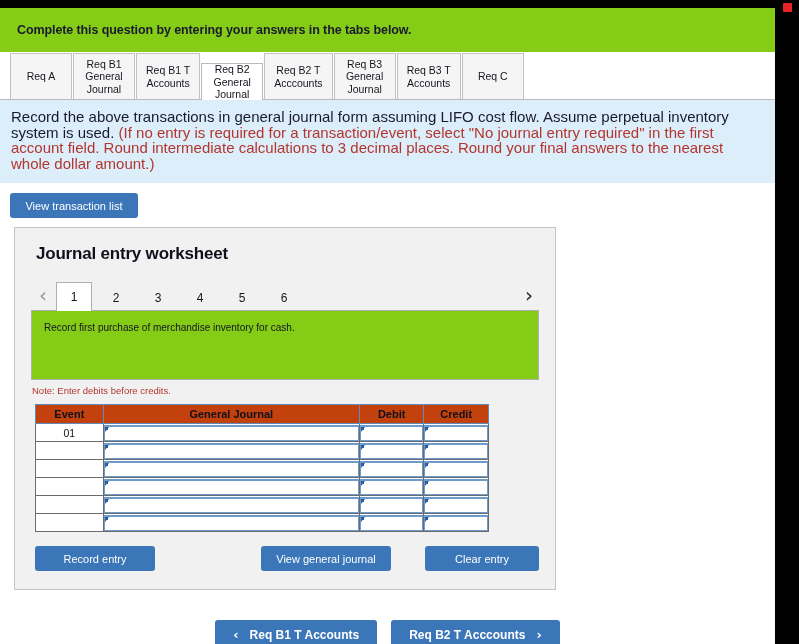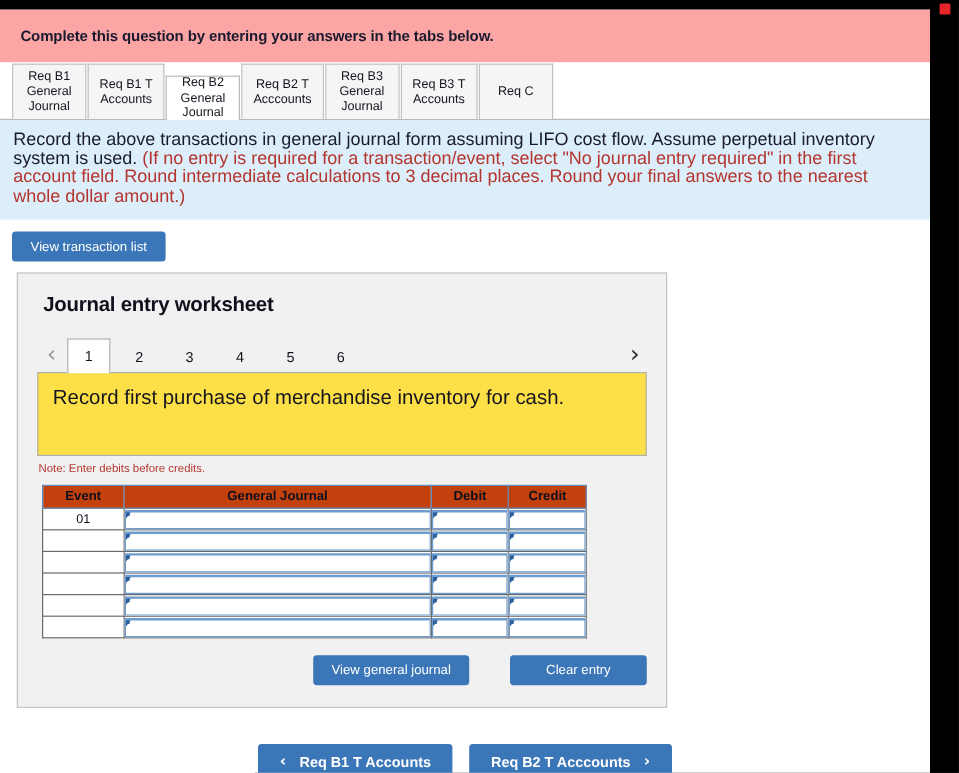--- a/index.html
+++ b/index.html
@@ -23,21 +23,21 @@
   }
   .redmark {
     position: absolute; left: 783px; top: 3px;
     width: 9px; height: 9px; background: #e8242a;
     border-radius: 1px;
   }
 
   
   .banner {
     height: 44px;
-    background: #fca5a5;
+    background: #84cc16;
     display: flex; align-items: center;
     padding-left: 17px;
     font-size: 12.5px; font-weight: bold; color: #1a1a2e;
     letter-spacing: -0.1px;
   }
 
   
   .tabstrip {
     position: relative;
     height: 48px;
@@ -137,25 +137,25 @@
   .ptab.active {
     background: #ffffff;
     border-color: #b0b0b0;
     height: 29px;
     margin-bottom: -1px;
     position: relative; z-index: 3;
   }
 
   
   .descbox {
-    background: #fde047;
+    background: #84cc16;
     border: 1px solid #b0b0b0;
     height: 70px;
     padding: 11px 12px;
-    font-size: 17px; color: #15151f;
+    font-size: 10px; color: #15151f;
     position: relative; z-index: 1;
   }
   .note {
     font-size: 9.5px; color: #b3352e;
     margin: 5px 0 8px 1px;
   }
 
   
   table.journal {
     border-collapse: collapse;
@@ -244,20 +244,23 @@
 <div class="topstrip"></div>
 <div class="redmark"></div>
 
 <div id="page">
 
   <div class="banner">
     <span>Complete this question by entering your answers in the tabs below.</span>
   </div>
 
   <div class="tabstrip" id="tabstrip">
+      <div class="tab">
+        <span>Req A</span>
+      </div>
       <div class="tab">
         <span>Req B1</span>
         <span>General</span>
         <span>Journal</span>
       </div>
       <div class="tab">
         <span>Req B1 T</span>
         <span>Accounts</span>
       </div>
       <div class="tab active">
@@ -399,20 +402,21 @@
               <div class="inputcell"></div>
             </td>
             <td class="field">
               <div class="inputcell"></div>
             </td>
           </tr>
         </tbody>
     </table>
 
     <div class="actions">
+      <button class="btn" id="record-entry">Record entry</button>
       <button class="btn" id="view-gj">View general journal</button>
       <button class="btn" id="clear-entry">Clear entry</button>
     </div>
   </div>
 
   <div class="footer-nav">
     <button class="btn navbtn">
       <span class="ch">‹</span>
       <span>Req B1 T Accounts</span>
     </button>

